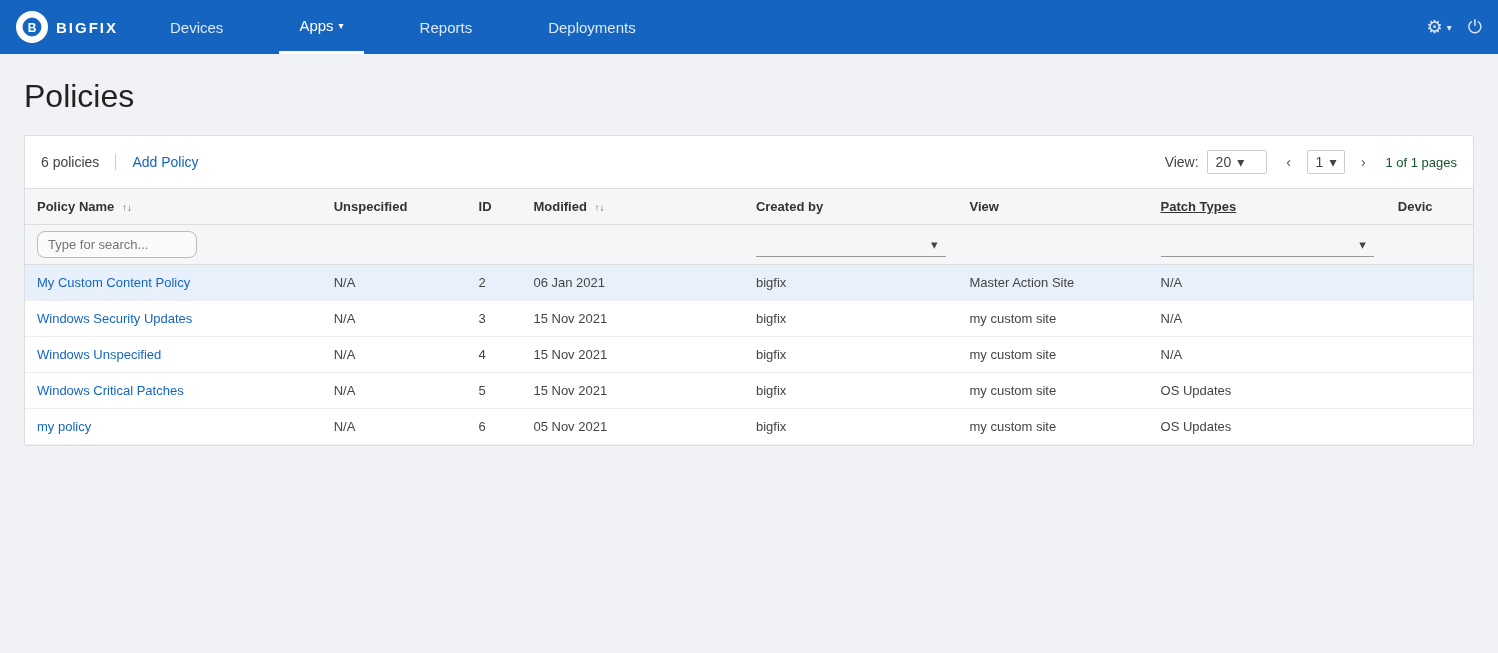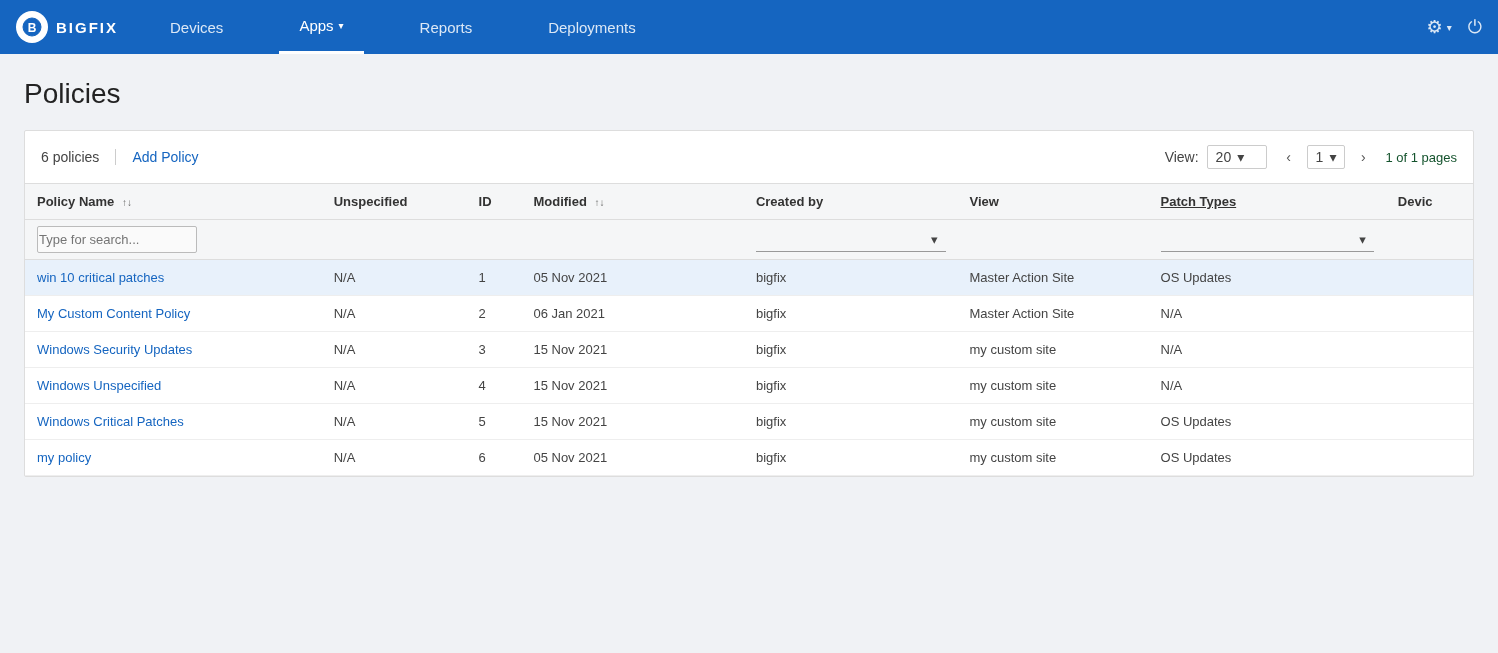--- a/index.html
+++ b/index.html
@@ -71,21 +71,21 @@
       cursor: pointer;
       font-size: 18px;
       display: flex; align-items: center; gap: 4px;
     }
 
     
     .page-content {
       padding: 24px 24px 0 24px;
     }
     .page-title {
-      font-size: 28px;
+      font-size: 32px;
       font-weight: 400;
       color: #222;
       margin-bottom: 20px;
     }
 
     
     .table-card {
       background: #fff;
       border: 1px solid #ddd;
       border-radius: 2px;
@@ -191,22 +191,22 @@
       text-decoration: none;
     }
 
     
     .filter-row td {
       padding: 6px 12px;
       border-bottom: 1px solid #ddd;
     }
     .search-input {
       border: 1px solid #bbb;
-      border-radius: 2px;
-      padding: 5px 1px;
+      border-radius: 8px;
+      padding: 5px 10px;
       font-size: 13px;
       color: #0f172a;
       width: 160px;
       outline: none;
       background: #fafafa;
     }
     .filter-select {
       display: flex;
       align-items: center;
       border: none;
@@ -333,30 +333,20 @@
           <td>
             <div class="filter-select">
               <span class="filter-select-spacer"></span>
               <span>▾</span>
             </div>
           </td>
           <td></td>
         </tr>
       </thead>
       <tbody id="table-body">
-      <tr style="background: rgb(232, 241, 251);">
-            <td><a class="policy-link">win 10 critical patches</a></td>
-            <td>N/A</td>
-            <td>1</td>
-            <td>05 Nov 2021</td>
-            <td>bigfix</td>
-            <td>Master Action Site</td>
-            <td>OS Updates</td>
-            <td></td>
-          </tr>
           <tr>
             <td><a class="policy-link">My Custom Content Policy</a></td>
             <td>N/A</td>
             <td>2</td>
             <td>06 Jan 2021</td>
             <td>bigfix</td>
             <td>Master Action Site</td>
             <td>N/A</td>
             <td></td>
           </tr>

